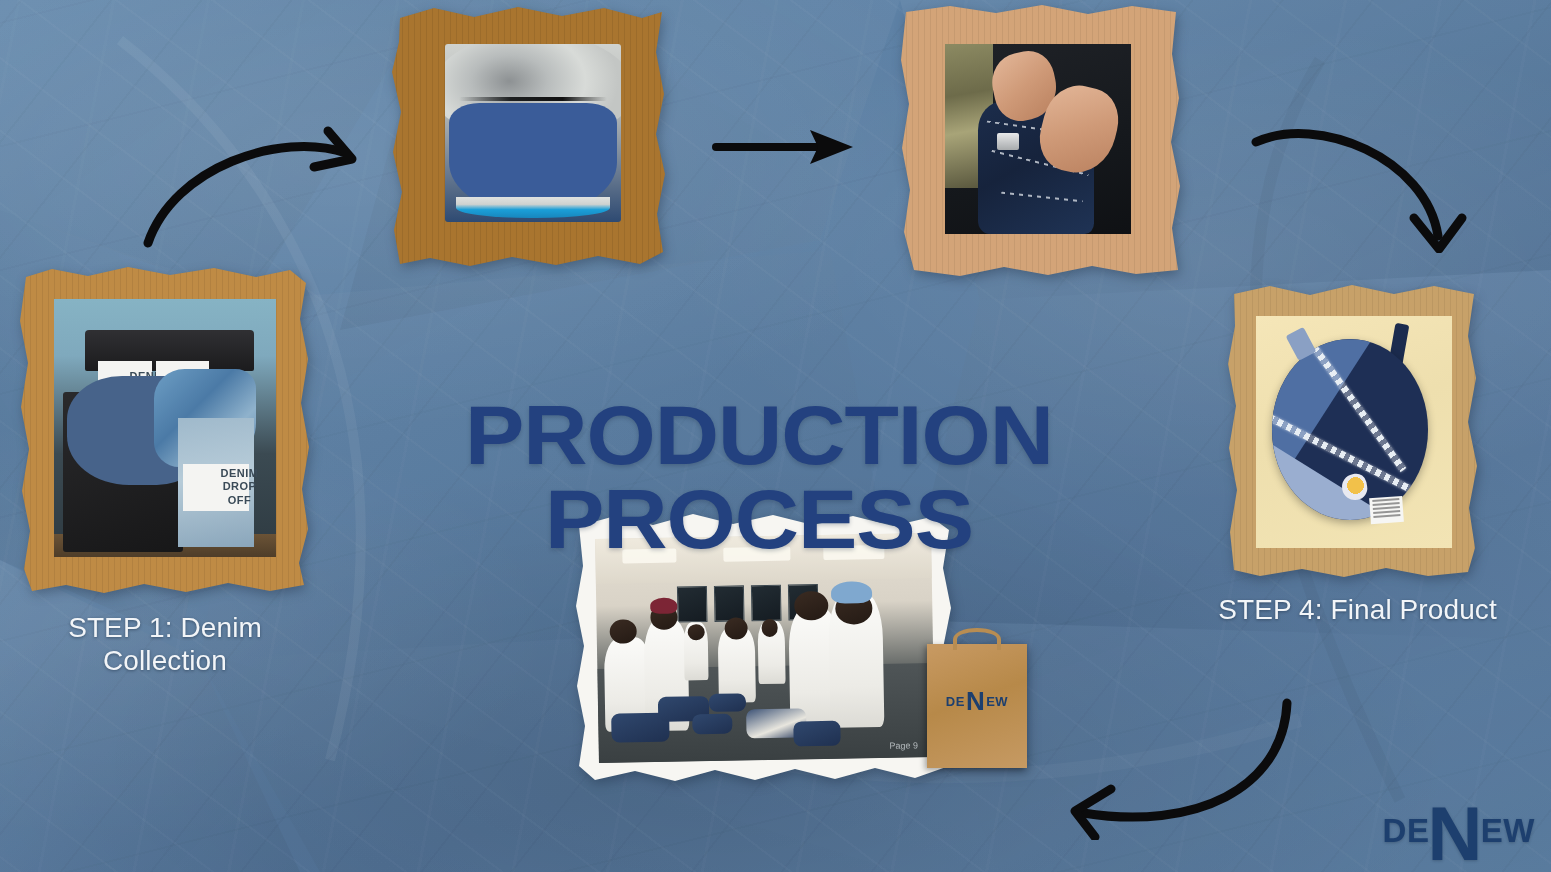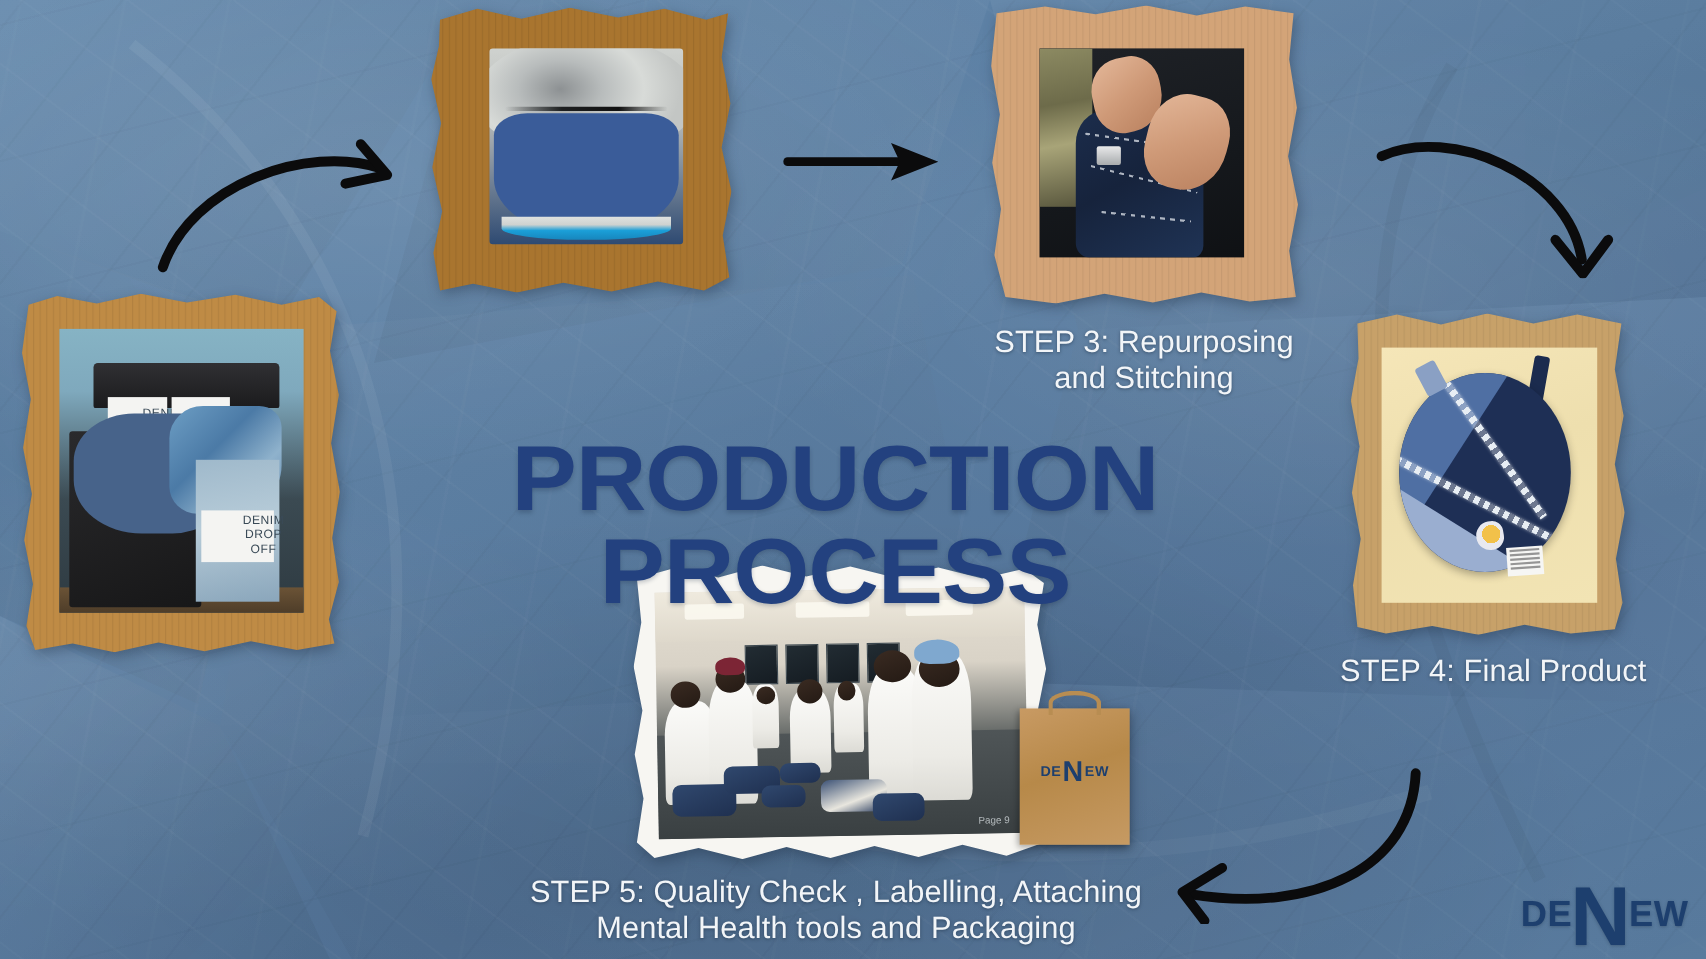--- a/index.html
+++ b/index.html
@@ -70,21 +70,21 @@
     border-radius:3px;
   }
   .p1 .binlid {
     position:absolute; left:14%; top:12%; width:76%; height:16%;
     background:linear-gradient(180deg,#303033,#1b1b1d);
     border-radius:4px 4px 2px 2px;
   }
   .p1 .sign {
     position:absolute; background:#f4f4f2;
     display:flex; align-items:center; justify-content:center;
-    color:#3a4a57; font-weight:normal; letter-spacing:.5px;padding-left:47px;
+    color:#3a4a57; font-weight:bold; letter-spacing:.5px;padding-left:47px;
   }
   .p1 .sign.a { left:20%; top:24%; width:24%; height:12%; font-size:11px; }
   .p1 .sign.b { left:46%; top:24%; width:24%; height:12%; font-size:11px; }
   .p1 .sign.c {
     left:58%; top:64%; width:30%; height:18%; font-size:11px;
     line-height:1.25; text-align:center; flex-direction:column;
   }
   .p1 .pile {
     position:absolute; left:6%; top:30%; width:62%; height:42%;
     background:
@@ -368,20 +368,22 @@
       <div class="sign b">DR</div>
       <div class="bin"></div>
       <div class="pile"></div>
       <div class="jean"></div>
       <div class="jean2"></div>
       <div class="sign c">DENIM
 DROP
 OFF</div>
     </div>
   </div>
+  <div class="photo-label" style="left:10px; top:612px; width:310px;">STEP  1: Denim
+Collection</div>
 
   <div class="frame" style="left:390px; top:2px; width:280px; height:270px;">
     <svg width="280" height="270" style="position:absolute;inset:0;">
       <defs>
         <clipPath id="tornB">
           <path d="M10,16 L44,6 L84,15 L128,5 L172,14 L214,6 L252,16 L272,10
                    L266,50 L274,92 L266,132 L275,172 L267,212 L273,250 L250,262
                    L208,254 L166,263 L122,255 L80,264 L40,256 L10,262 L4,228
                    L12,190 L3,150 L11,110 L2,70 L9,40 Z"></path>
         </clipPath>
@@ -428,22 +430,20 @@
       <div class="machine"></div>
       <div class="denim"></div>
       <div class="seam" style="left:22%; top:44%; width:58%; transform:rotate(8deg);"></div>
       <div class="seam" style="left:24%; top:62%; width:54%; transform:rotate(14deg);"></div>
       <div class="seam" style="left:30%; top:80%; width:44%; transform:rotate(6deg);"></div>
       <div class="hand left"></div>
       <div class="hand right"></div>
       <div class="foot"></div>
     </div>
   </div>
-  <div class="photo-label" style="left:880px; top:295px; width:320px;">STEP 3: Repurposing
-and Stitching</div>
 
   <div class="frame" style="left:1228px; top:282px; width:252px; height:300px;">
     <svg width="252" height="300" style="position:absolute;inset:0;">
       <defs>
         <clipPath id="tornD">
           <path d="M6,12 L42,4 L82,13 L124,3 L166,12 L206,4 L246,12
                    L240,54 L248,96 L240,140 L249,184 L241,226 L247,266 L240,290
                    L200,294 L158,286 L116,295 L74,287 L32,294 L6,288 L2,250
                    L9,208 L1,166 L8,124 L0,82 L7,44 Z"></path>
         </clipPath>
@@ -538,22 +538,20 @@
           <div class="handle"></div>
           <div class="baglogo">
             <span>DE</span>
               <span class="big">N</span>
               <span>EW</span>
           </div>
         </div>
       </div>
     </div>
   </div>
-  <div class="photo-label" style="left:420px; top:795px; width:680px;">STEP 5: Quality Check , Labelling, Attaching
-Mental Health tools and Packaging</div>
 
   <div id="title">PRODUCTION PROCESS</div>
 
   <svg class="arrow" style="left:130px; top:115px; width:240px; height:135px;" viewBox="0 0 240 135">
     <path d="M18,128 C44,52 150,16 216,38" stroke="#0b0b0c" stroke-width="9" fill="none" stroke-linecap="round"></path>
     <path d="M198,16 L222,44 L184,52" stroke="#0b0b0c" stroke-width="9" fill="none" stroke-linecap="round" stroke-linejoin="round"></path>
   </svg>
 
   <svg class="arrow" style="left:712px; top:120px; width:145px; height:50px;" viewBox="0 0 145 50">
     <line x1="4" y1="27" x2="112" y2="27" stroke="#0b0b0c" stroke-width="8" stroke-linecap="round"></line>

